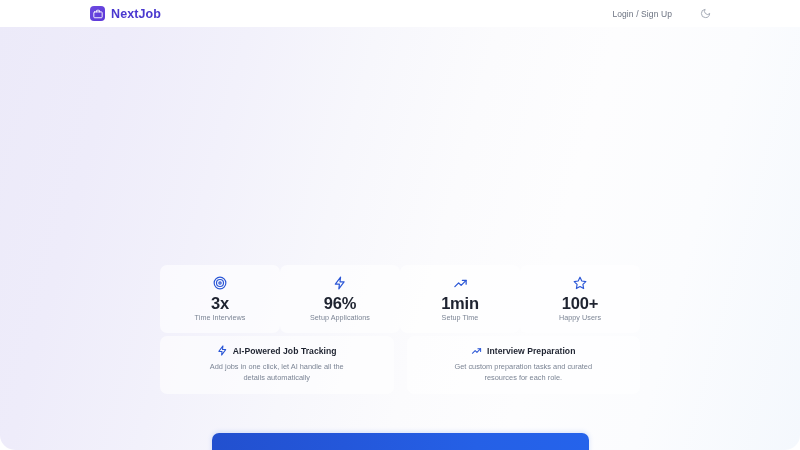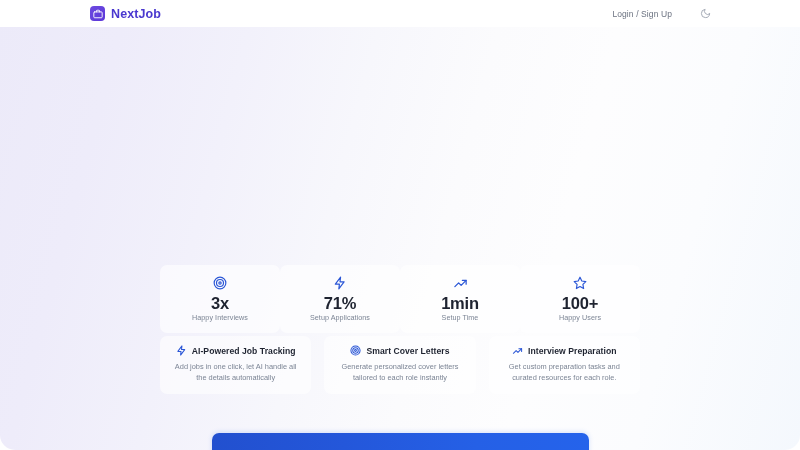--- a/index.html
+++ b/index.html
@@ -202,30 +202,30 @@
 
     <div class="stat-card">
       <span class="stat-icon">
         <svg width="14" height="14" viewBox="0 0 24 24" fill="none" stroke="currentColor" stroke-width="2" stroke-linecap="round" stroke-linejoin="round">
           <circle cx="12" cy="12" r="10"></circle>
             <circle cx="12" cy="12" r="6"></circle>
             <circle cx="12" cy="12" r="2"></circle>
         </svg>
       </span>
       <span class="stat-value">3x</span>
-      <span class="stat-label">Happy Interviews</span>
+      <span class="stat-label">Time Interviews</span>
     </div>
 
     <div class="stat-card">
       <span class="stat-icon">
         <svg width="14" height="14" viewBox="0 0 24 24" fill="none" stroke="currentColor" stroke-width="2" stroke-linecap="round" stroke-linejoin="round">
           <polyline points="13 2 4 14 11 14 10 22 19 10 12 10 13 2"></polyline>
         </svg>
       </span>
-      <span class="stat-value">71%</span>
+      <span class="stat-value">96%</span>
       <span class="stat-label">Setup Applications</span>
     </div>
 
     <div class="stat-card">
       <span class="stat-icon">
         <svg width="15" height="15" viewBox="0 0 24 24" fill="none" stroke="currentColor" stroke-width="2" stroke-linecap="round" stroke-linejoin="round">
           <polyline points="3 17 9 11 13 15 21 7"></polyline>
             <polyline points="15 7 21 7 21 13"></polyline>
         </svg>
       </span>
@@ -251,33 +251,20 @@
         <span class="feature-icon">
           <svg width="11" height="11" viewBox="0 0 24 24" fill="none" stroke="currentColor" stroke-width="2.2" stroke-linecap="round" stroke-linejoin="round">
             <polyline points="13 2 4 14 11 14 10 22 19 10 12 10 13 2"></polyline>
           </svg>
         </span>
         <span class="feature-title">AI-Powered Job Tracking</span>
       </div>
       <span class="feature-desc">Add jobs in one click, let AI handle all the details automatically</span>
     </div>
 
-    <div class="feature-card">
-      <div class="feature-head">
-        <span class="feature-icon">
-          <svg width="11" height="11" viewBox="0 0 24 24" fill="none" stroke="currentColor" stroke-width="2.2" stroke-linecap="round" stroke-linejoin="round">
-            <circle cx="12" cy="12" r="10"></circle>
-              <circle cx="12" cy="12" r="6"></circle>
-              <circle cx="12" cy="12" r="2"></circle>
-          </svg>
-        </span>
-        <span class="feature-title">Smart Cover Letters</span>
-      </div>
-      <span class="feature-desc">Generate personalized cover letters tailored to each role instantly</span>
-    </div>
 
     <div class="feature-card">
       <div class="feature-head">
         <span class="feature-icon">
           <svg width="12" height="12" viewBox="0 0 24 24" fill="none" stroke="currentColor" stroke-width="2.2" stroke-linecap="round" stroke-linejoin="round">
             <polyline points="3 17 9 11 13 15 21 7"></polyline>
               <polyline points="15 7 21 7 21 13"></polyline>
           </svg>
         </span>
         <span class="feature-title">Interview Preparation</span>

